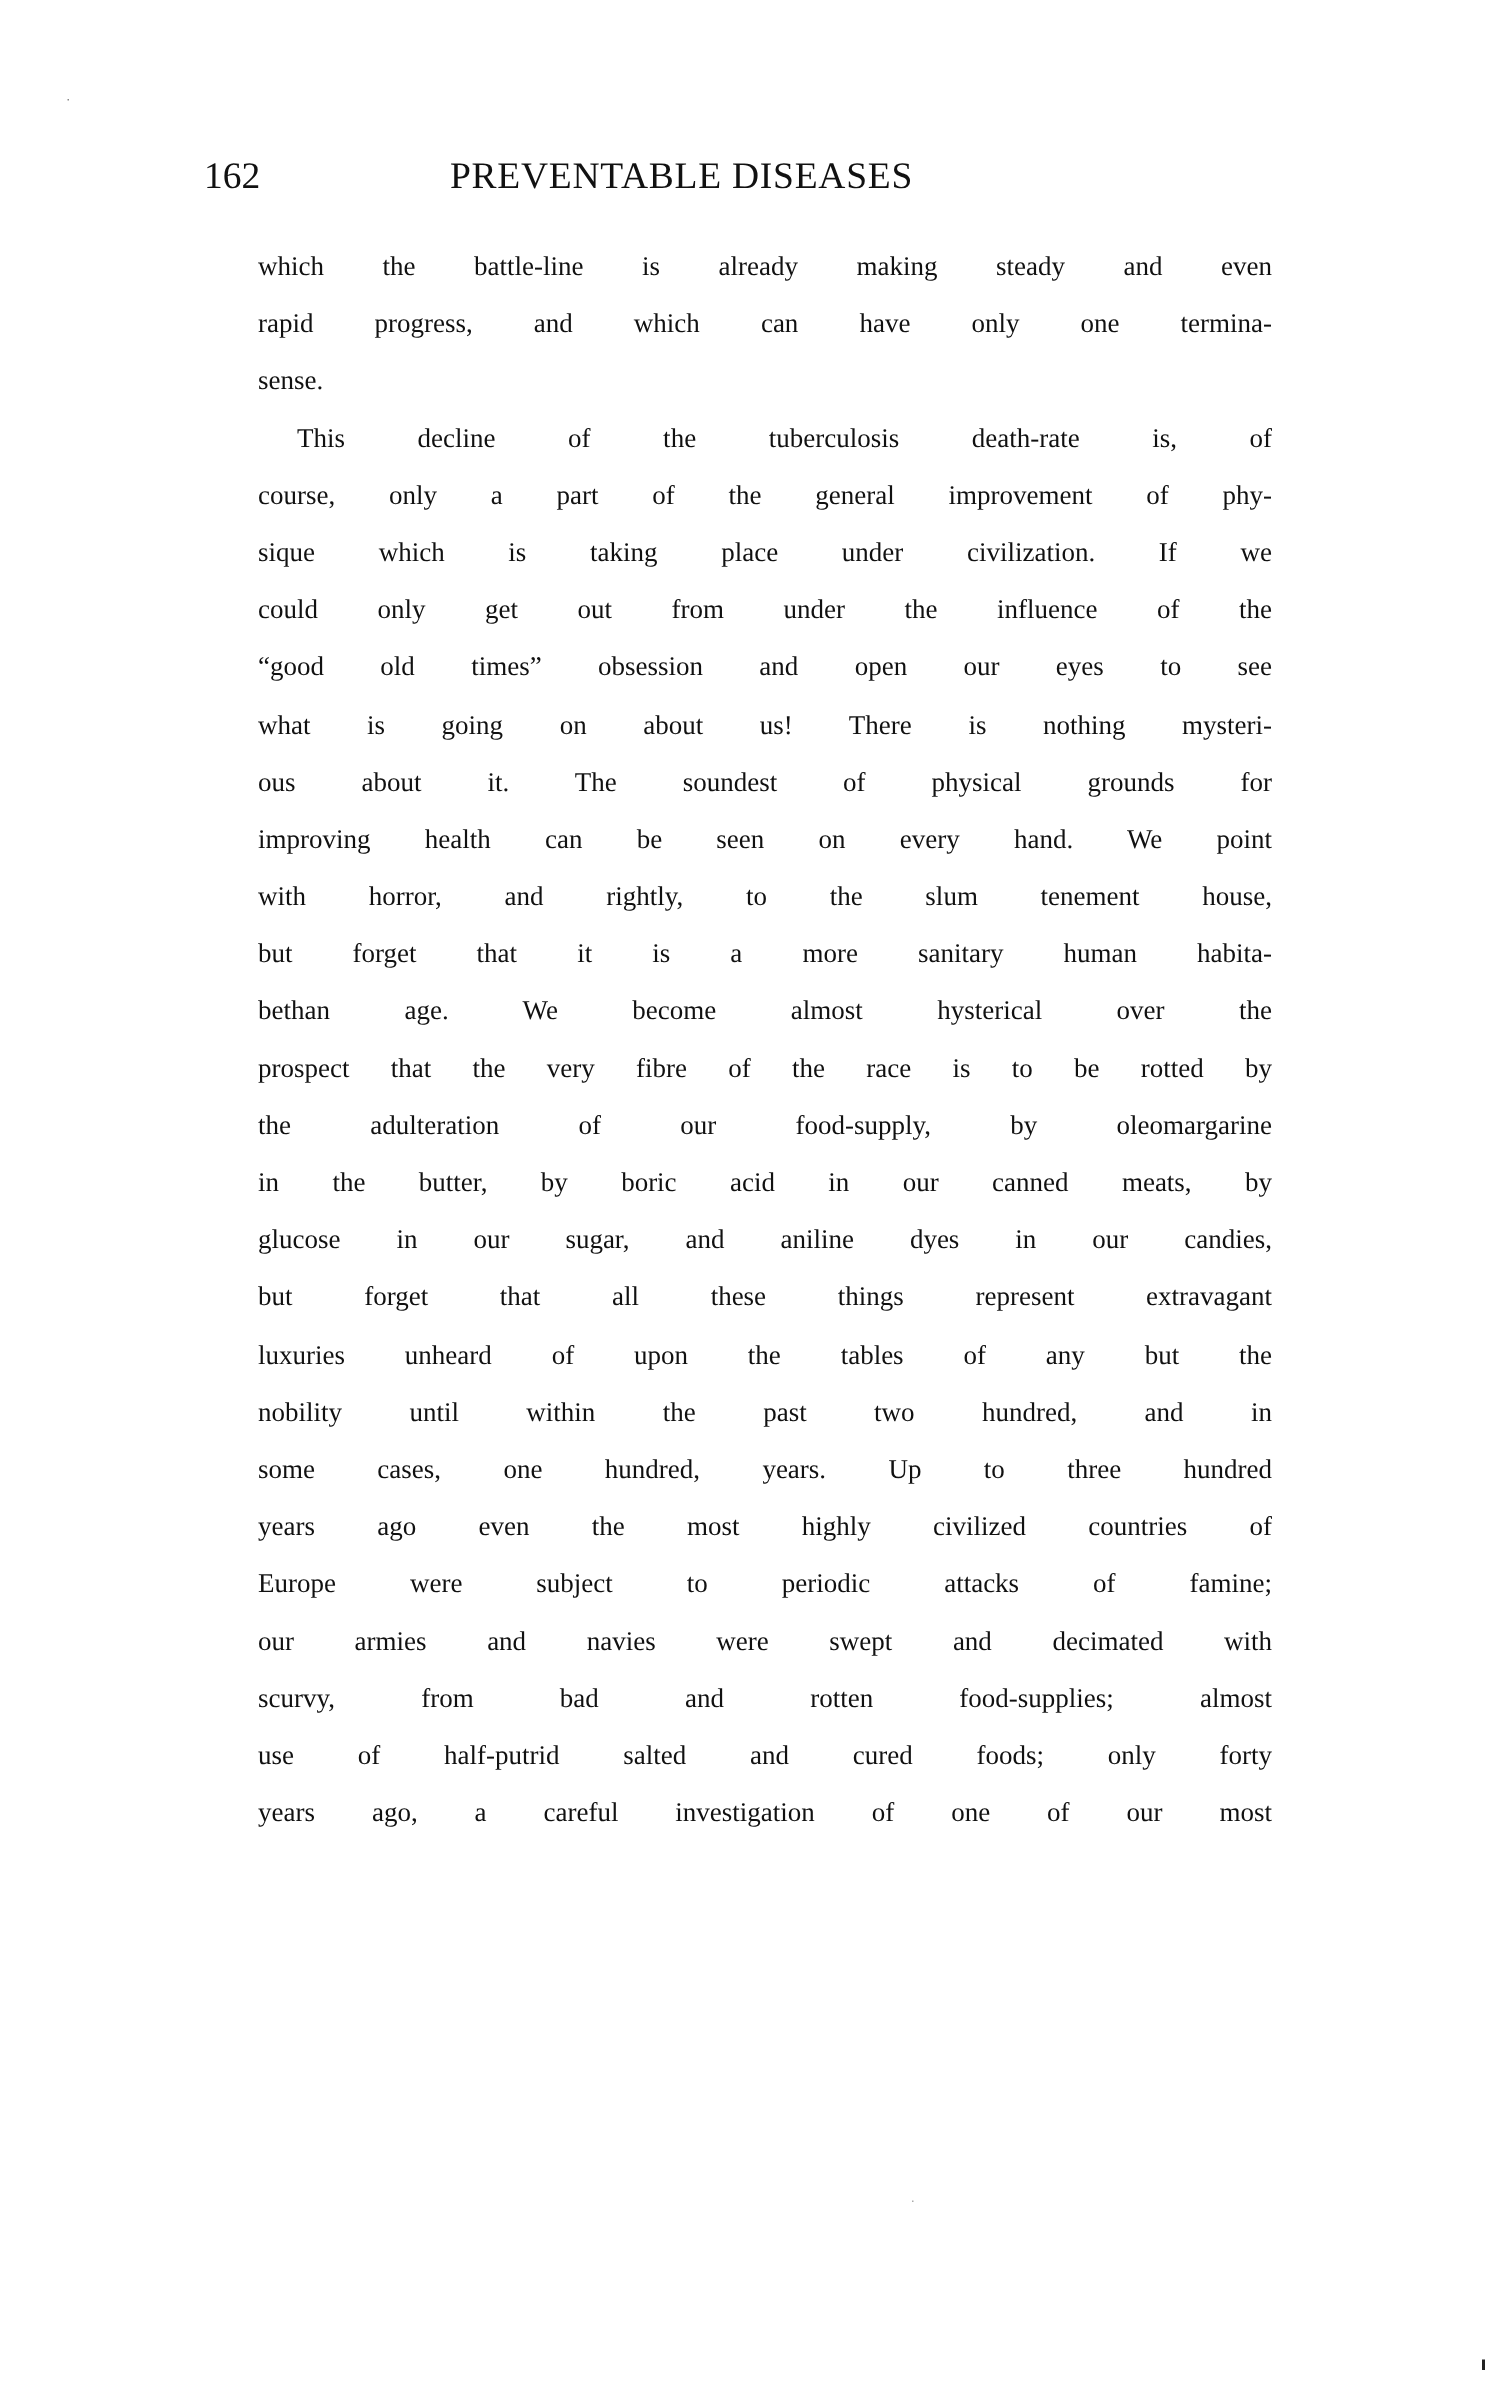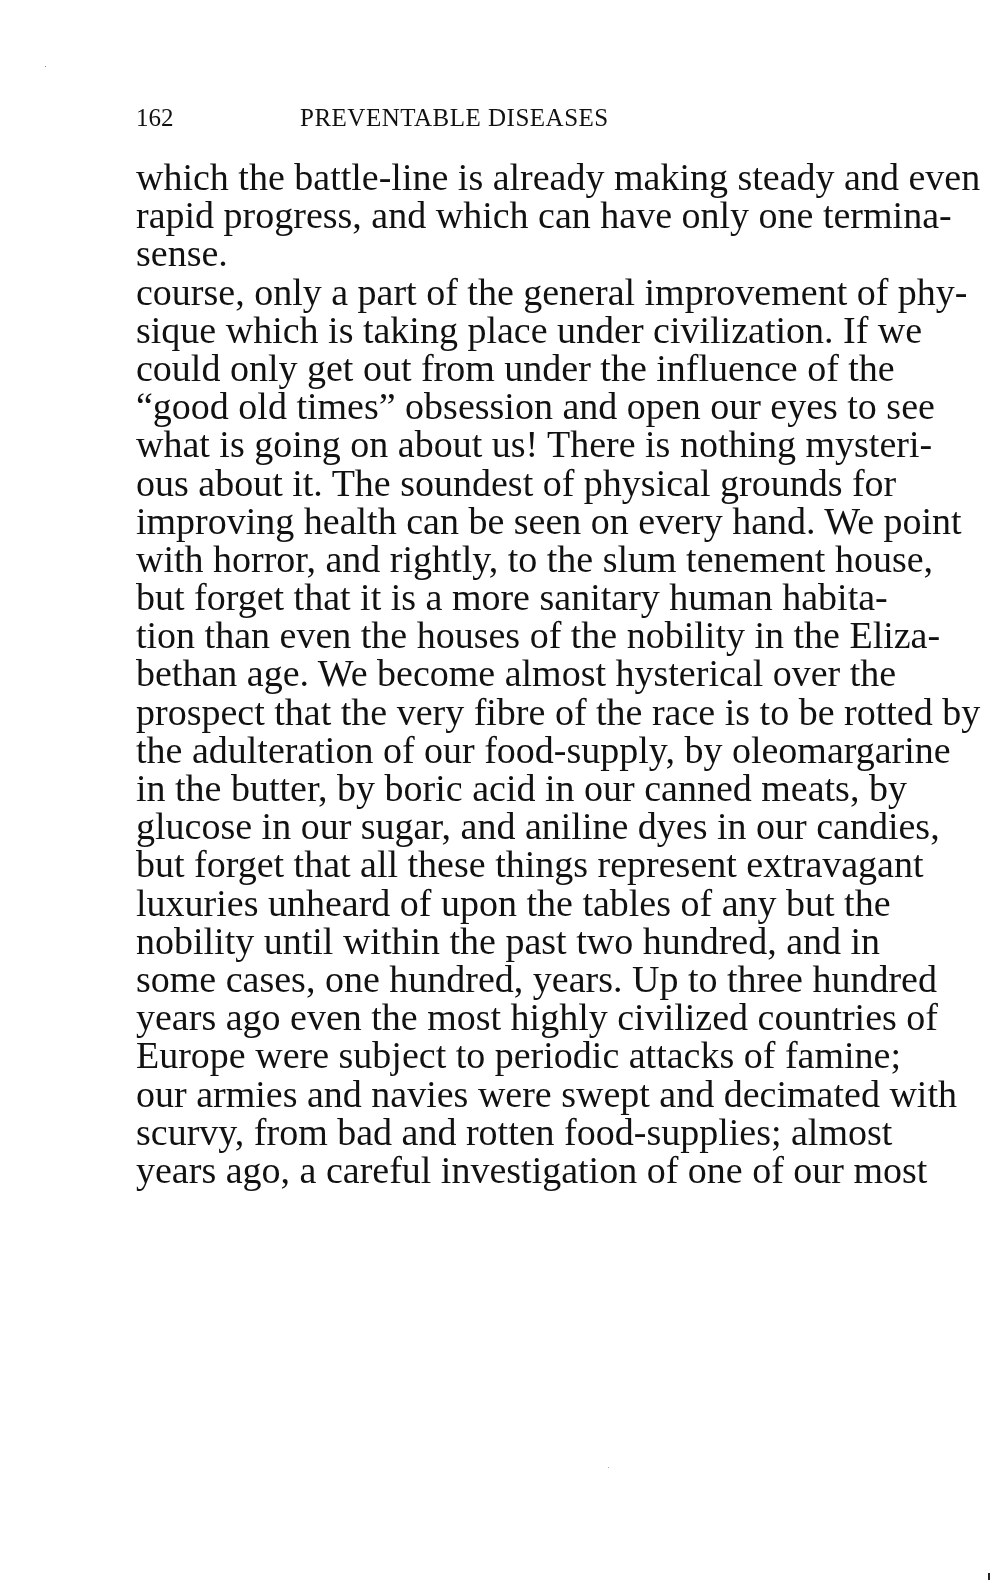--- a/index.html
+++ b/index.html
@@ -33,22 +33,23 @@
       top: 0;
     }
     .header-title {
       position: absolute;
       left: 164px;
       top: 0;
       letter-spacing: 0.5px;
     }
     .body-text {
       margin-top: 22px;
-      font-size: 38px;
+      font-size: 18px;
       line-height: 38.2px;
+      margin-left: 36px;
     }
     .line {
       display: block;
       white-space: nowrap;
       text-align: justify;
       text-align-last: justify;
       height: 38.2px;
     }
     .line.last {
       text-align-last: left;
@@ -67,42 +68,43 @@
 <div class="page">
   <div class="running-head">
     <span class="page-number">162</span>
     <span class="header-title">PREVENTABLE DISEASES</span>
   </div>
 
   <div class="body-text">
     <span class="line">which the battle-line is already making steady and even</span>
     <span class="line">rapid progress, and which can have only one termina-</span>
     <span class="line last">sense.</span>
+    <span class="line indent">This decline of the tuberculosis death-rate is, of</span>
     <span class="line">course, only a part of the general improvement of phy-</span>
     <span class="line">sique which is taking place under civilization. If we</span>
     <span class="line">could only get out from under the influence of the</span>
     <span class="line">“good old times” obsession and open our eyes to see</span>
     <span class="line">what is going on about us! There is nothing mysteri-</span>
     <span class="line">ous about it. The soundest of physical grounds for</span>
     <span class="line">improving health can be seen on every hand. We point</span>
     <span class="line">with horror, and rightly, to the slum tenement house,</span>
     <span class="line">but forget that it is a more sanitary human habita-</span>
-    <span class="line">tion than even the houses of the nobility in the Eliza-</span>
     <span class="line">bethan age. We become almost hysterical over the</span>
     <span class="line">prospect that the very fibre of the race is to be rotted by</span>
     <span class="line">the adulteration of our food-supply, by oleomargarine</span>
     <span class="line">in the butter, by boric acid in our canned meats, by</span>
     <span class="line">glucose in our sugar, and aniline dyes in our candies,</span>
     <span class="line">but forget that all these things represent extravagant</span>
     <span class="line">luxuries unheard of upon the tables of any but the</span>
     <span class="line">nobility until within the past two hundred, and in</span>
     <span class="line">some cases, one hundred, years. Up to three hundred</span>
     <span class="line">years ago even the most highly civilized countries of</span>
     <span class="line">Europe were subject to periodic attacks of famine;</span>
     <span class="line">our armies and navies were swept and decimated with</span>
     <span class="line">scurvy, from bad and rotten food-supplies; almost</span>
+    <span class="line">use of half-putrid salted and cured foods; only forty</span>
     <span class="line">years ago, a careful investigation of one of our most</span>
   </div>
 </div>
 
 <div class="speck" style="left:45px; top:66px; width:1px; height:1px; background:#888;"></div>
 <div class="speck" style="left:608px; top:1467px; width:1px; height:1px; background:#aaa;"></div>
 <div class="speck" style="left:988px; top:1573px; width:2px; height:7px;"></div>
 
 </body></html>

